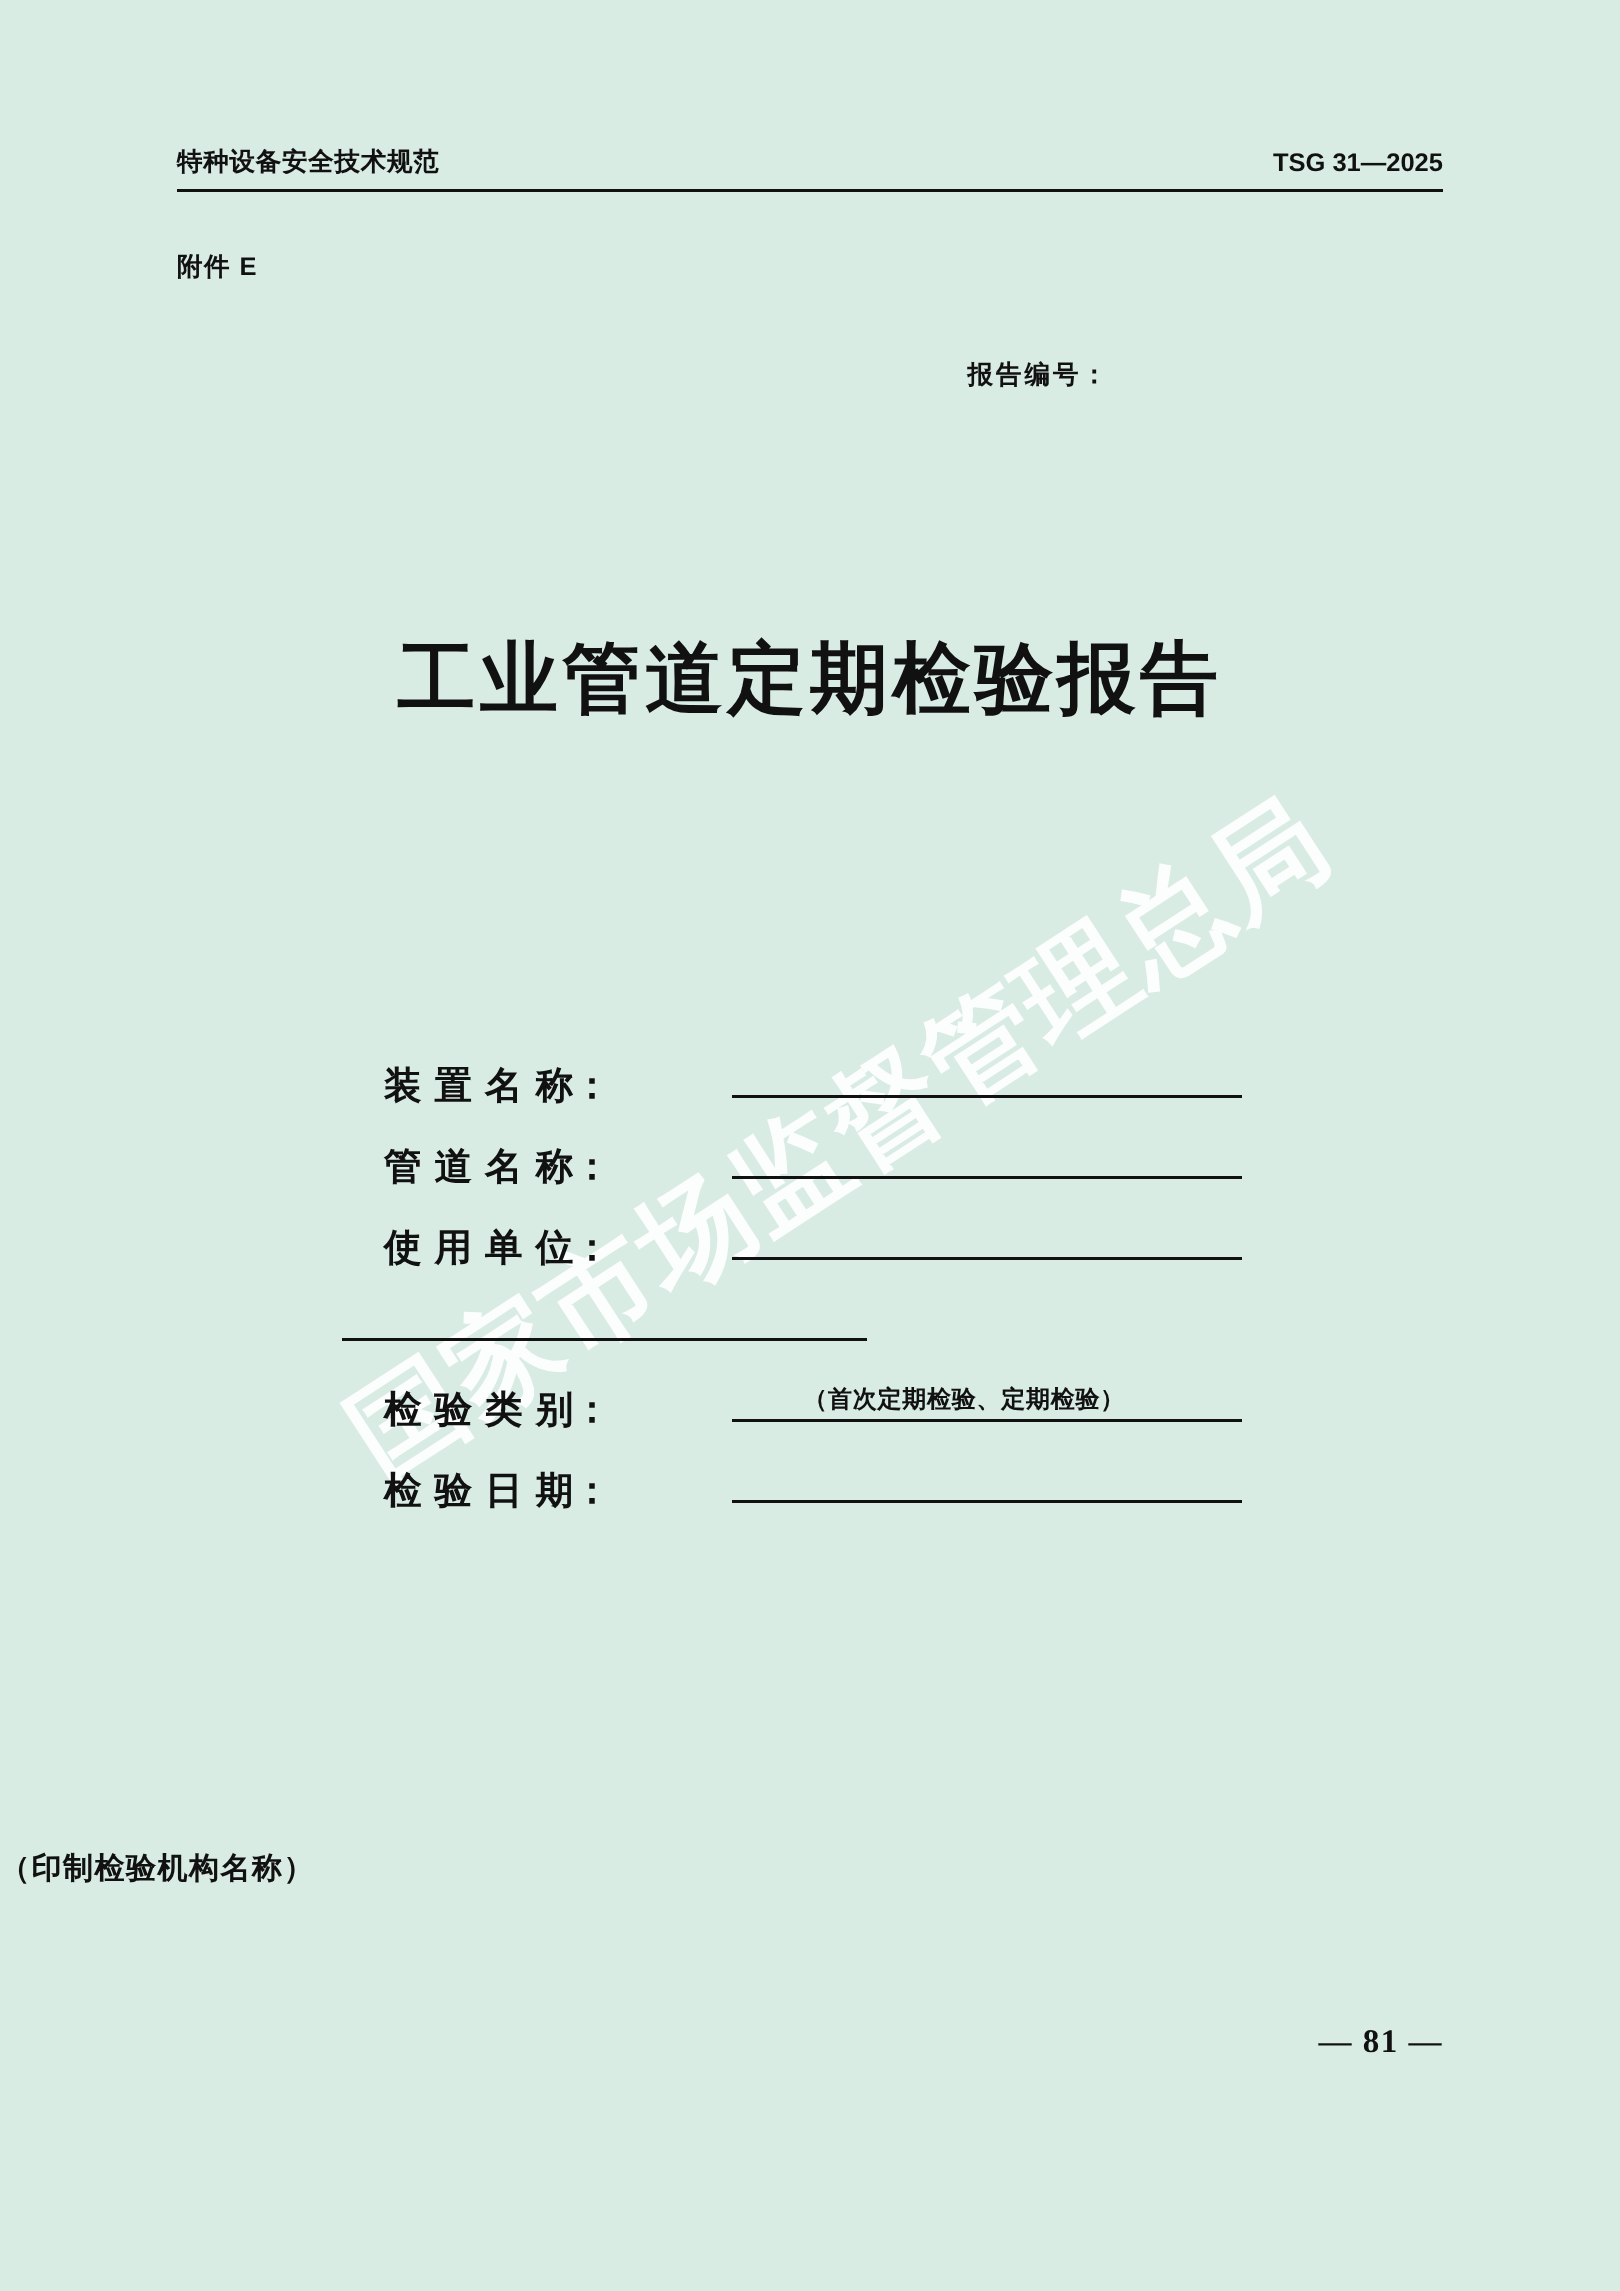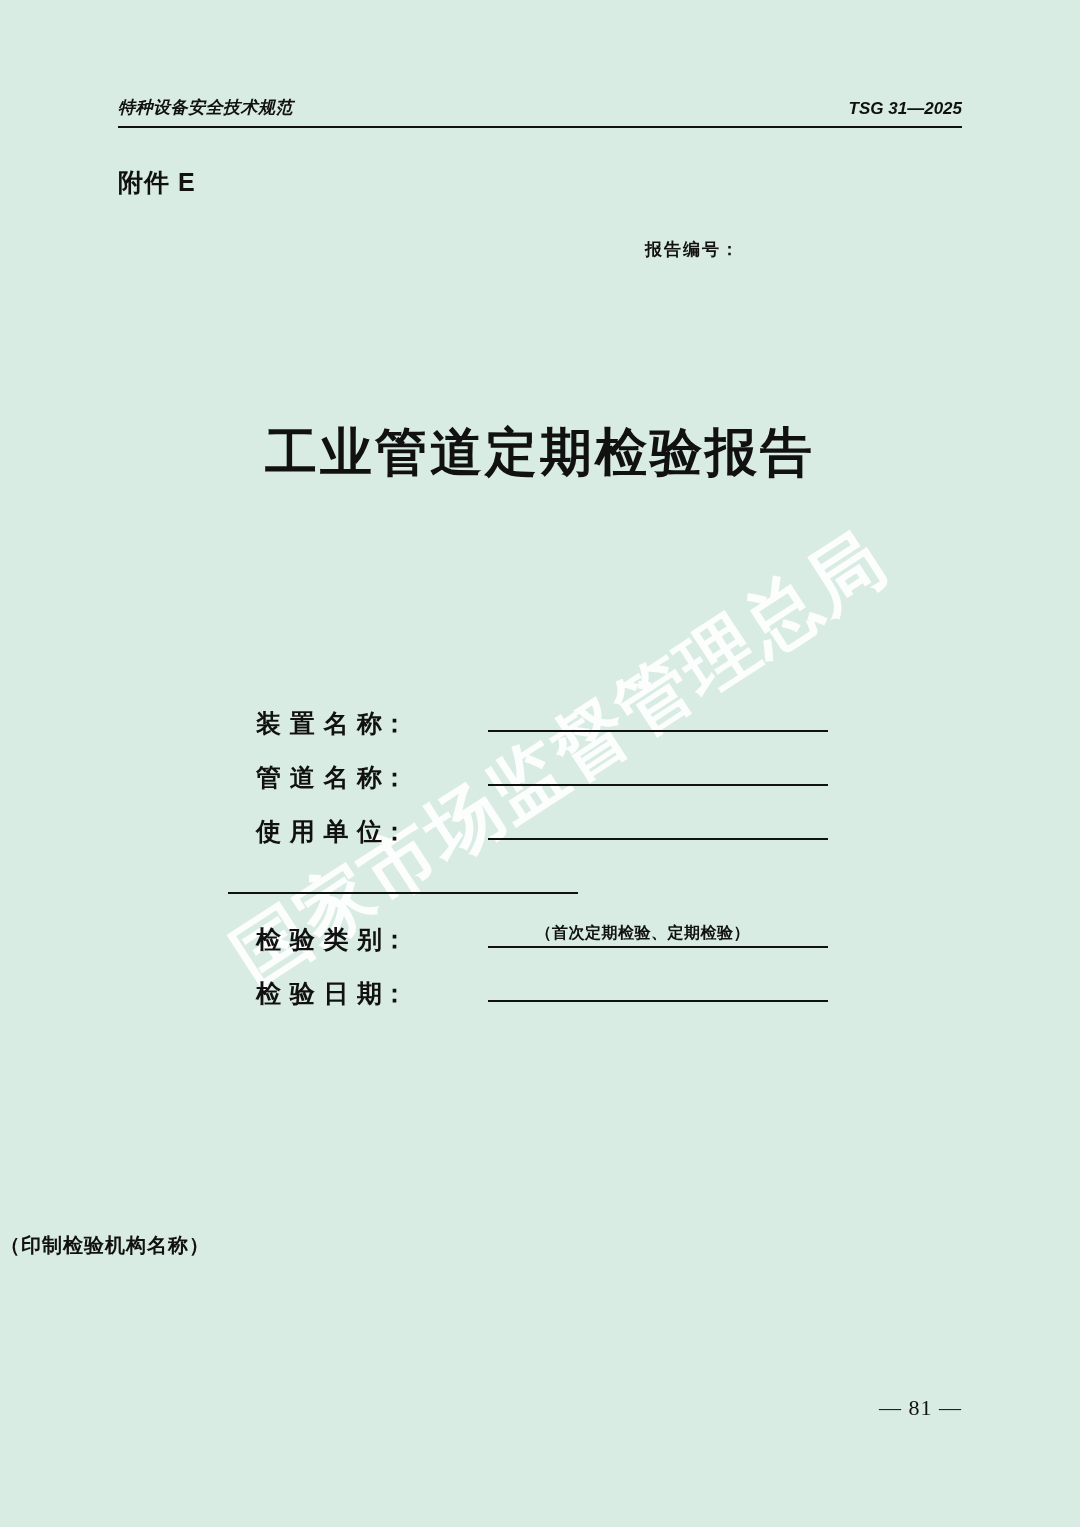--- a/index.html
+++ b/index.html
@@ -26,21 +26,20 @@
     position: absolute;
     top: 96px;
     left: 118px;
     width: 844px;
     display: flex;
     align-items: flex-end;
     justify-content: space-between;
     font-weight: bold;
     font-size: 17px;
     letter-spacing: 0.5px;
-    font-style: italic;
   }
   .header-left {
     font-size: 17px;
     font-weight: bold;
   }
   .header-right {
     font-size: 17px;
     font-weight: bold;
     letter-spacing: 0px;
   }
@@ -50,21 +49,21 @@
     left: 118px;
     width: 844px;
     border-bottom: 2px solid #111;
   }
 
   
   .annex {
     position: absolute;
     top: 166px;
     left: 118px;
-    font-size: 25px;
+    font-size: 17px;
     font-weight: bold;
     letter-spacing: 1px;
   }
 
   
   .report-no {
     position: absolute;
     top: 238px;
     left: 645px;
     font-family: "Liberation Serif", "DejaVu Serif", serif;
@@ -156,27 +155,27 @@
     width: 1080px;
     font-family: "Liberation Serif", "DejaVu Serif", serif;
     font-size: 20px;
     font-weight: bold;
     letter-spacing: 1px;
   }
 
   
   .page-no {
     position: absolute;
-    top: 1395px;
+    top: 1348px;
     left: 0;
     width: 962px;
     text-align: right;
     font-family: "Liberation Serif", "DejaVu Serif", serif;
     font-size: 22px;
-    font-weight: normal;
+    font-weight: bold;
     letter-spacing: 1px;
   }
 </style>
 </head>
 <body>
 
 <div class="page">
 
   <div class="header">
     <span class="header-left">特种设备安全技术规范</span>

